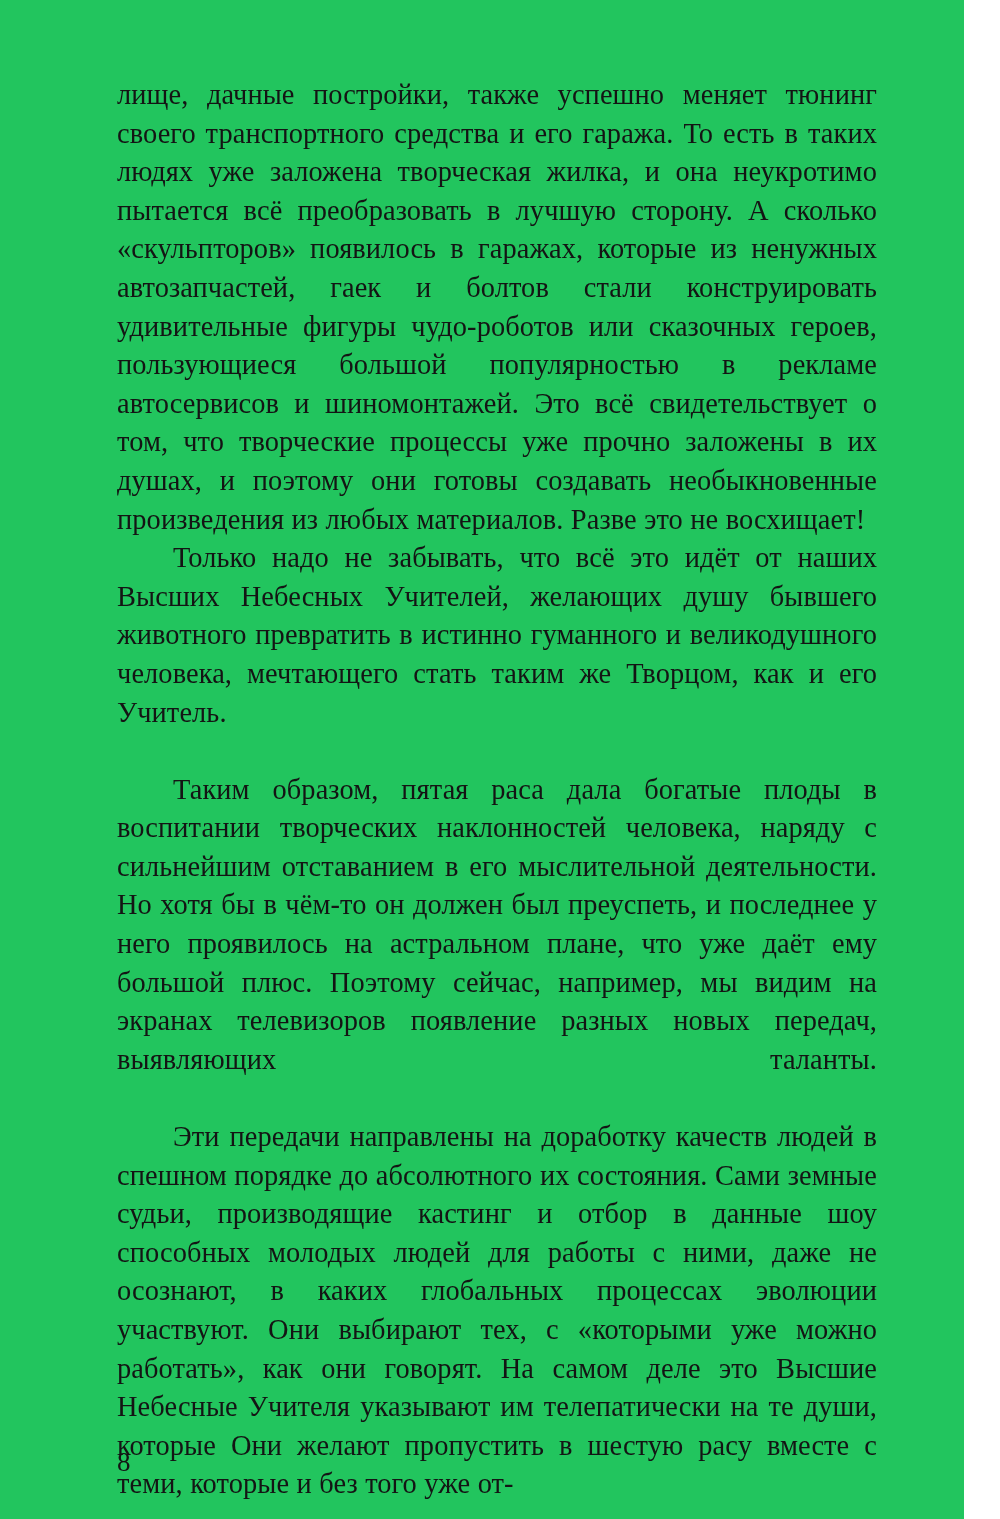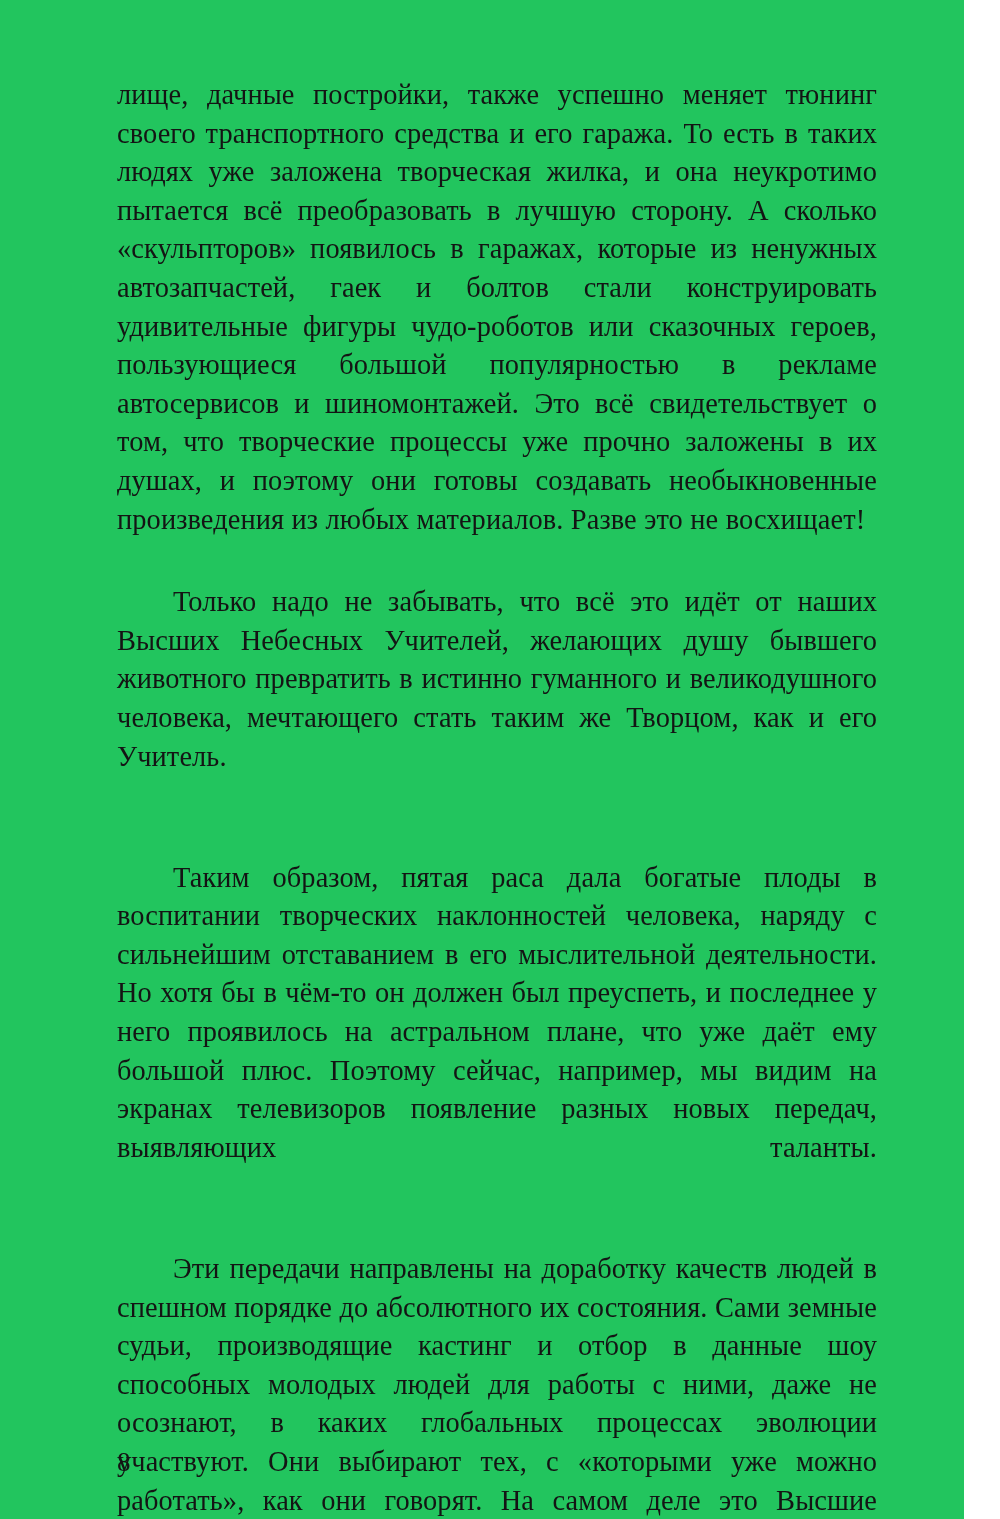--- a/index.html
+++ b/index.html
@@ -33,21 +33,20 @@
     text-align: justify;
     text-justify: inter-word;
     letter-spacing: 0.1px;
     word-spacing: 0.2px;
     color: #141414;
     hyphens: manual;
     -webkit-hyphens: manual;
   }
   .para.indent {
     text-indent: 56px;
-    margin-top: 44px;
   }
   
   .para::after {
     content: "";
     display: inline-block;
     width: 100%;
   }
   
   .para.flush-last::after {
     display: none;

